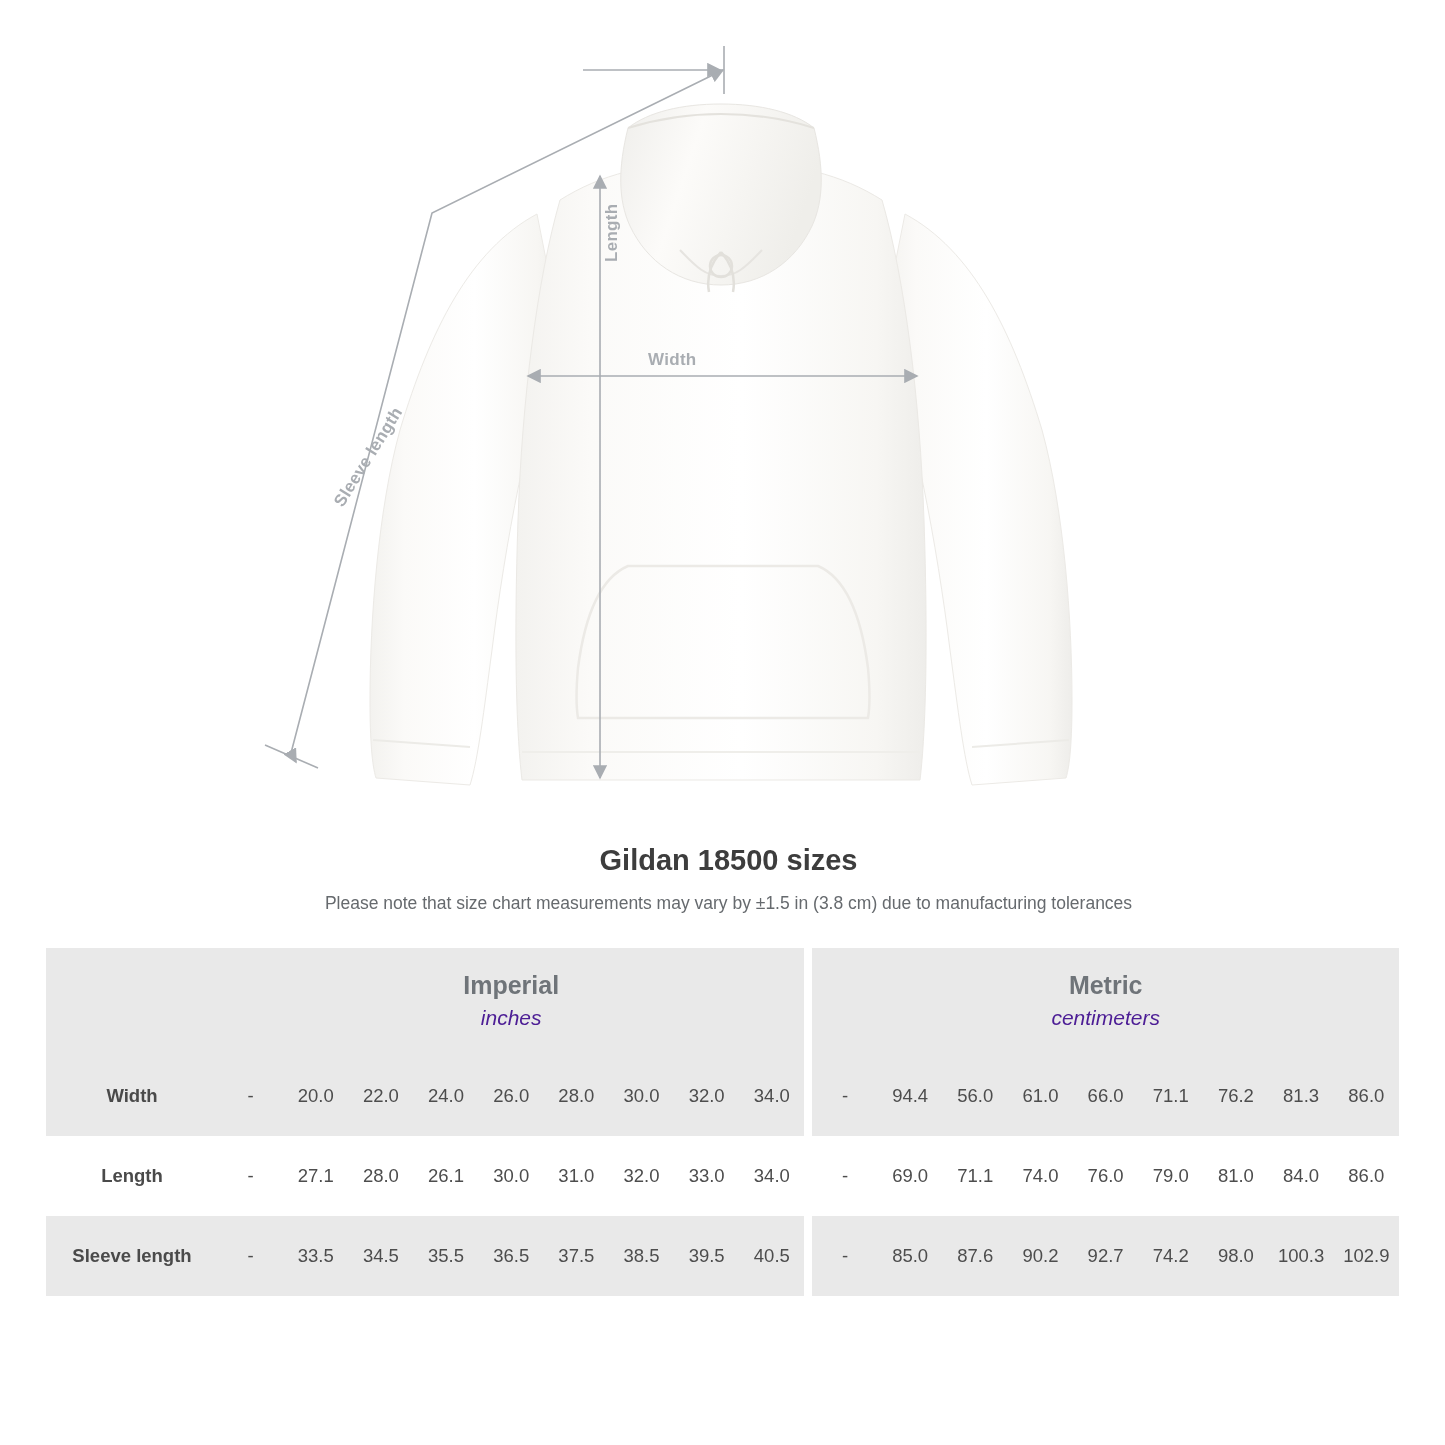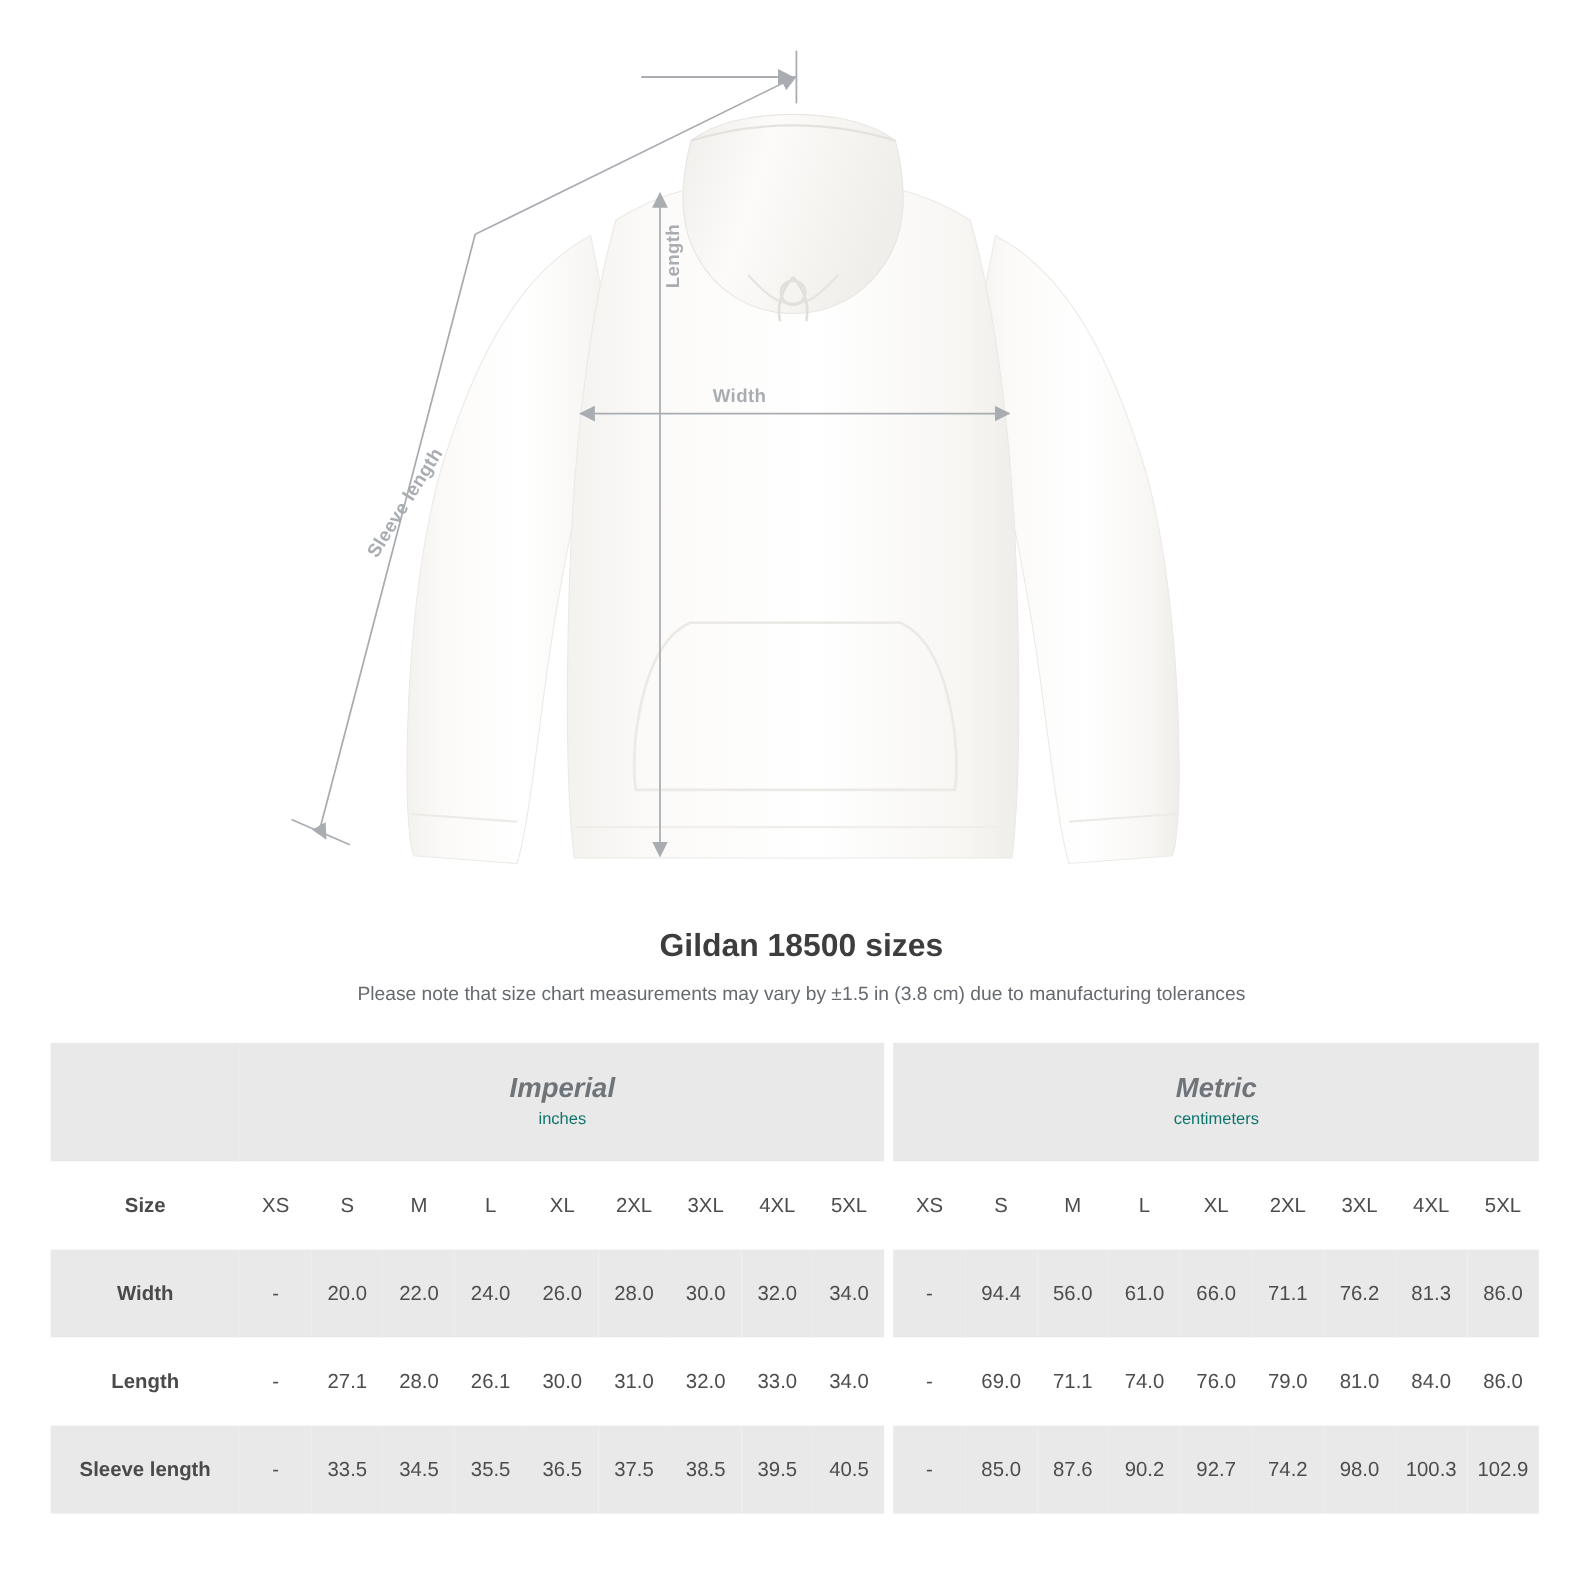--- a/index.html
+++ b/index.html
@@ -93,28 +93,28 @@
     color: #4d4d4d;
     font-weight: normal;
   }
   .unit-head td {
     background: #e9e9e9;
     height: 108px;
     padding: 0;
   }
   .unit-title {
     font-size: 25px;
-    font-style: italic;
     font-weight: bold;
     color: #6f7479;
     line-height: 1.25;
   }
   .unit-sub {
-    font-size: 15px;
-    color: #0f766e;
+    font-size: 21px;
+    font-style: italic;
+    color: #4c1d95;
     line-height: 1.6;
   }
   .row-header td {
     background: #ffffff;
     height: 78px;
     font-size: 18.5px;
   }
   .row-header td.rowlabel,
   .row-band td.rowlabel {
     font-weight: bold;
@@ -216,42 +216,20 @@
             <td colspan="9">
               <div class="unit-title">Imperial</div>
               <div class="unit-sub">inches</div>
             </td>
             <td class="sep"></td>
             <td colspan="9">
               <div class="unit-title">Metric</div>
               <div class="unit-sub">centimeters</div>
             </td>
           </tr>
-          <tr class="row-header">
-            <td class="rowlabel">Size</td>
-            <td>XS</td>
-            <td>S</td>
-            <td>M</td>
-            <td>L</td>
-            <td>XL</td>
-            <td>2XL</td>
-            <td>3XL</td>
-            <td>4XL</td>
-            <td>5XL</td>
-            <td class="sep"></td>
-            <td>XS</td>
-            <td>S</td>
-            <td>M</td>
-            <td>L</td>
-            <td>XL</td>
-            <td>2XL</td>
-            <td>3XL</td>
-            <td>4XL</td>
-            <td>5XL</td>
-          </tr>
           <tr class="row-band band-grey">
             <td class="rowlabel">Width</td>
             <td>-</td>
             <td>20.0</td>
             <td>22.0</td>
             <td>24.0</td>
             <td>26.0</td>
             <td>28.0</td>
             <td>30.0</td>
             <td>32.0</td>

